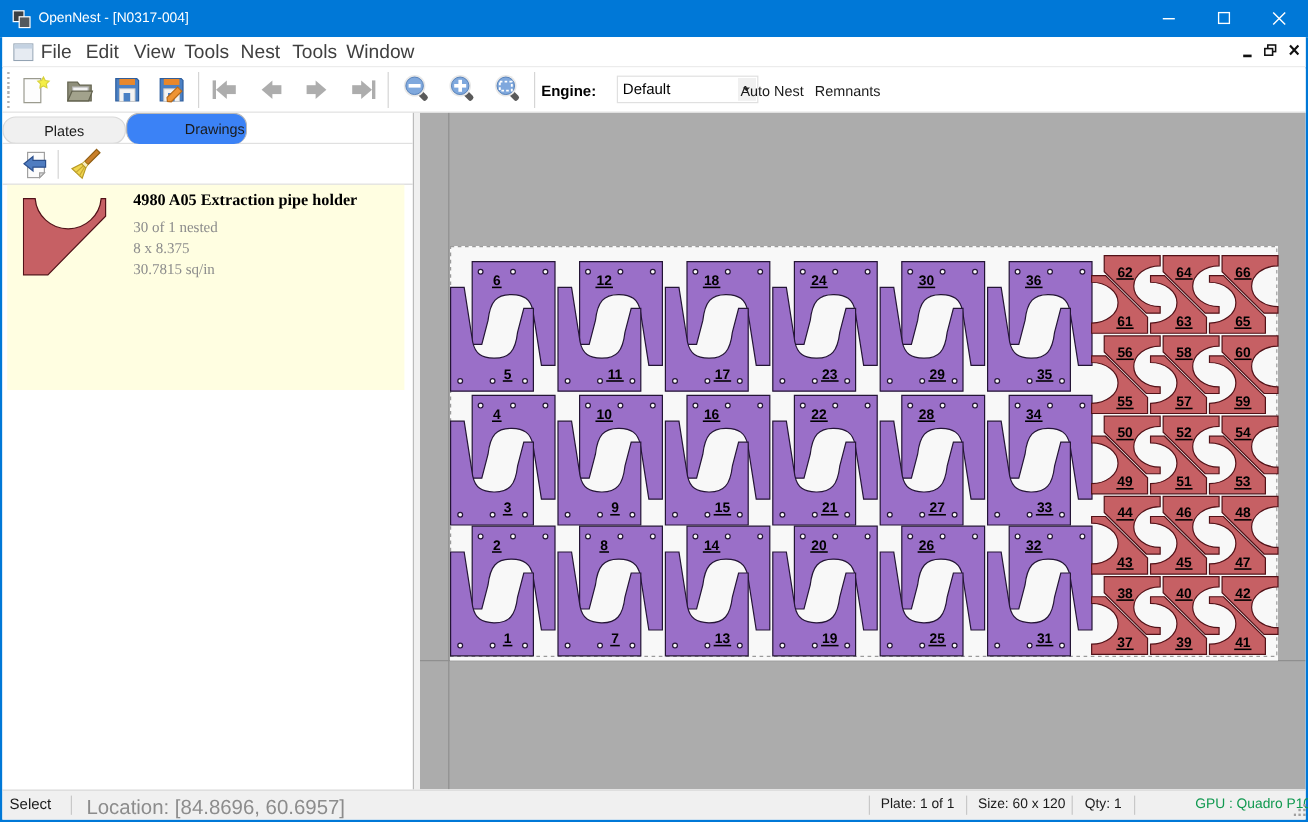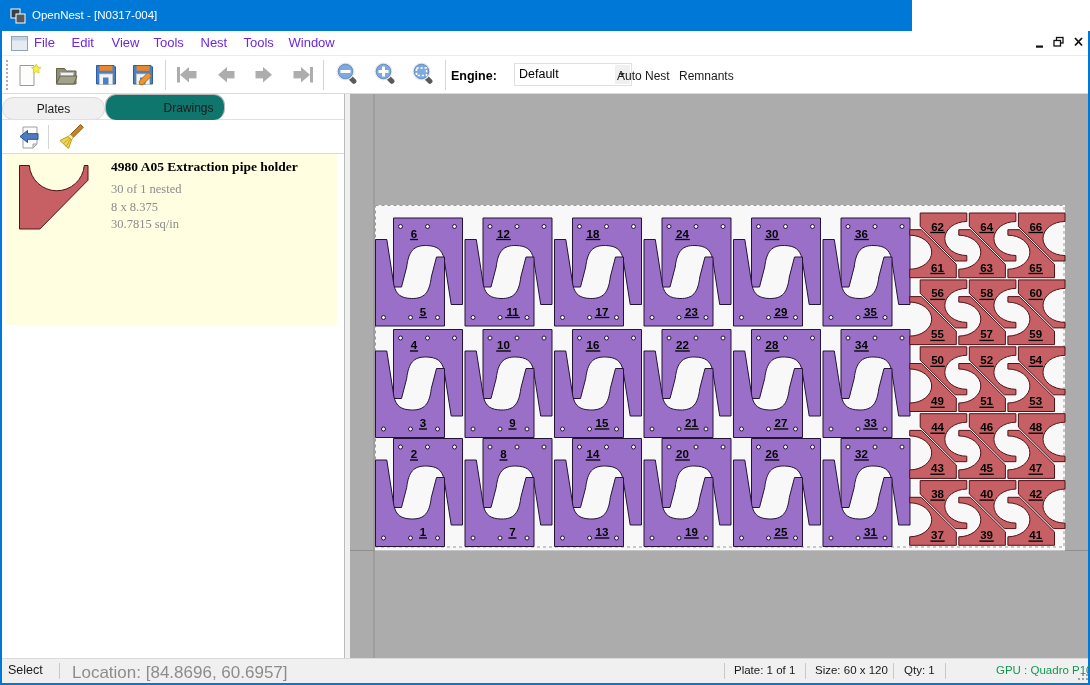--- a/index.html
+++ b/index.html
@@ -1,36 +1,36 @@
 <!DOCTYPE html>
 <html><head><meta charset="utf-8"><title>OpenNest</title>
 <style>
 * { margin:0; padding:0; box-sizing:border-box; }
 html,body { width:1090px; height:685px; overflow:hidden; font-family:"Liberation Sans", sans-serif; background:#fff; }
 svg { font-family:"Liberation Sans", sans-serif; }
 .abs { position:absolute; }
-.titlebar { position:absolute; left:0; top:0; width:912px; height:31px; background:#0078d7; }
+.titlebar { position:absolute; left:0; top:0; width:1090px; height:31px; background:#0078d7; }
 .titlebar .txt { position:absolute; left:32px; top:9px; color:#fff; font-size:11.5px; }
 .frame { position:absolute; left:0; top:31px; width:1090px; height:654px; background:#fff;
   border-left:2px solid #0078d7; border-right:2px solid #0078d7; border-bottom:2px solid #0078d7; }
 .menubar { position:absolute; left:0; top:0; width:1086px; height:25px; background:#fff; border-bottom:1px solid #ececec; }
-.menubar span { position:absolute; top:3.5px; font-size:13px; color:#6d28d9; }
+.menubar span { position:absolute; top:3.5px; font-size:16px; color:#404040; }
 .toolbar { position:absolute; left:0; top:26px; width:1086px; height:37px; background:#fff; border-bottom:1px solid #dcdcdc; }
 .vsep { position:absolute; width:1px; background:#d5d5d5; top:29px; height:30px; }
 .grip { position:absolute; left:4px; top:29px; width:2px; height:31px;
   background-image:repeating-linear-gradient(#b0b0b0 0 2px, transparent 2px 4px); }
 .combo { position:absolute; left:493px; top:32px; width:118px; height:23px; border:1px solid #e0e0e0; background:#fff;margin-left:19px; }
 .combo .val { position:absolute; left:4px; top:3px; font-size:12.5px; }
 .combo .btn { position:absolute; right:1px; top:1px; width:15px; height:19px; background:#f0f0f0; }
 .combo .btn:after { content:""; position:absolute; left:4px; top:8px; border:3.5px solid transparent; border-top-color:#333; }
 .tlabel { position:absolute; top:38px; font-size:12px; color:#1a1a1a; }
 .leftpanel { position:absolute; left:0; top:63px; width:343px; height:564px; background:#fff; border-right:1px solid #bbb; }
 .tab { position:absolute; font-size:12px; text-align:center; color:#1a1a1a;border-radius:11px; }
 .tab1 { left:0px; top:3px; width:103px; height:23px; background:#f0f0f0; border:1px solid #d9d9d9; padding-top:4px; }
-.tab2 { left:103px; top:0; width:120px; height:26px; background:#0f766e; border:1px solid #b9b9b9; border-bottom:none; padding-top:6px; z-index:2;padding-left:47px; }
+.tab2 { left:103px; top:0; width:101px; height:26px; background:#3b82f6; border:1px solid #b9b9b9; border-bottom:none; padding-top:6px; z-index:2;padding-left:47px; }
 .tabline { position:absolute; left:0; top:25px; width:342px; height:1px; background:#e0e0e0; }
 .pnisep { position:absolute; left:46px; top:31px; width:1px; height:24px; background:#d5d5d5; }
 .pnline { position:absolute; left:0; top:59px; width:342px; height:1px; background:#d9d9d9; }
 .ylist { position:absolute; left:4px; top:60px; width:331px; height:171px; background:#fffee1; }
 .item { position:absolute; left:0; width:331px; height:86px;font-family:Liberation Serif, serif; }
 .item .t { position:absolute; left:105px; top:4.5px; font-size:13.5px; font-weight:bold; color:#000; white-space:nowrap; }
 .item .g { position:absolute; left:105px; font-size:12.5px; color:#8c8c8c; white-space:nowrap; }
 .splitter { position:absolute; left:343px; top:63px; width:5px; height:564px; background:#f0f0f0; }
 .canvas { position:absolute; left:348px; top:63px; }
 .statusbar { position:absolute; left:0; top:627px; width:1086px; height:25px; background:#f0f0f0; border-top:1px solid #dadada; }

